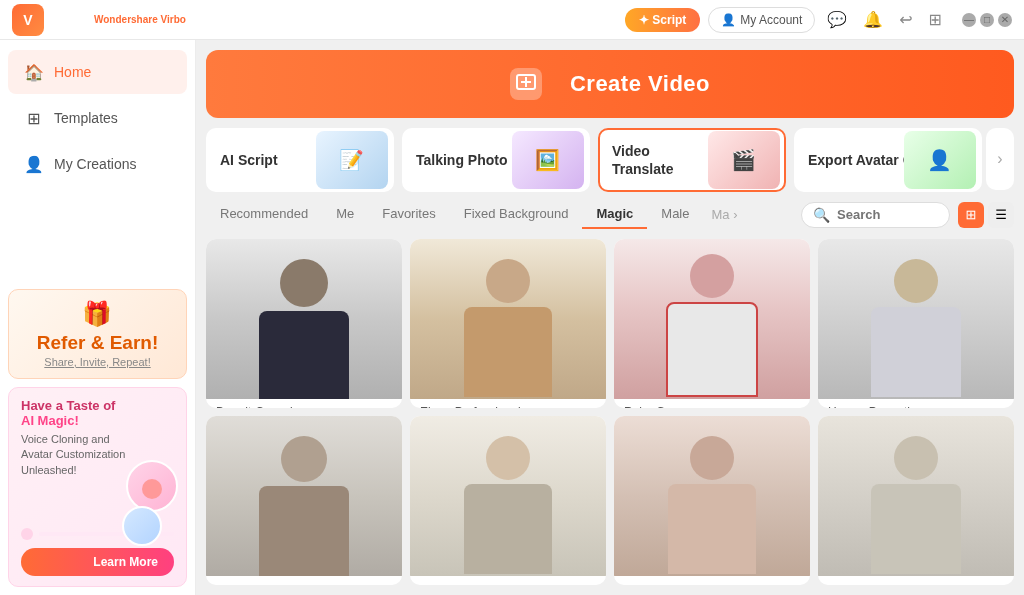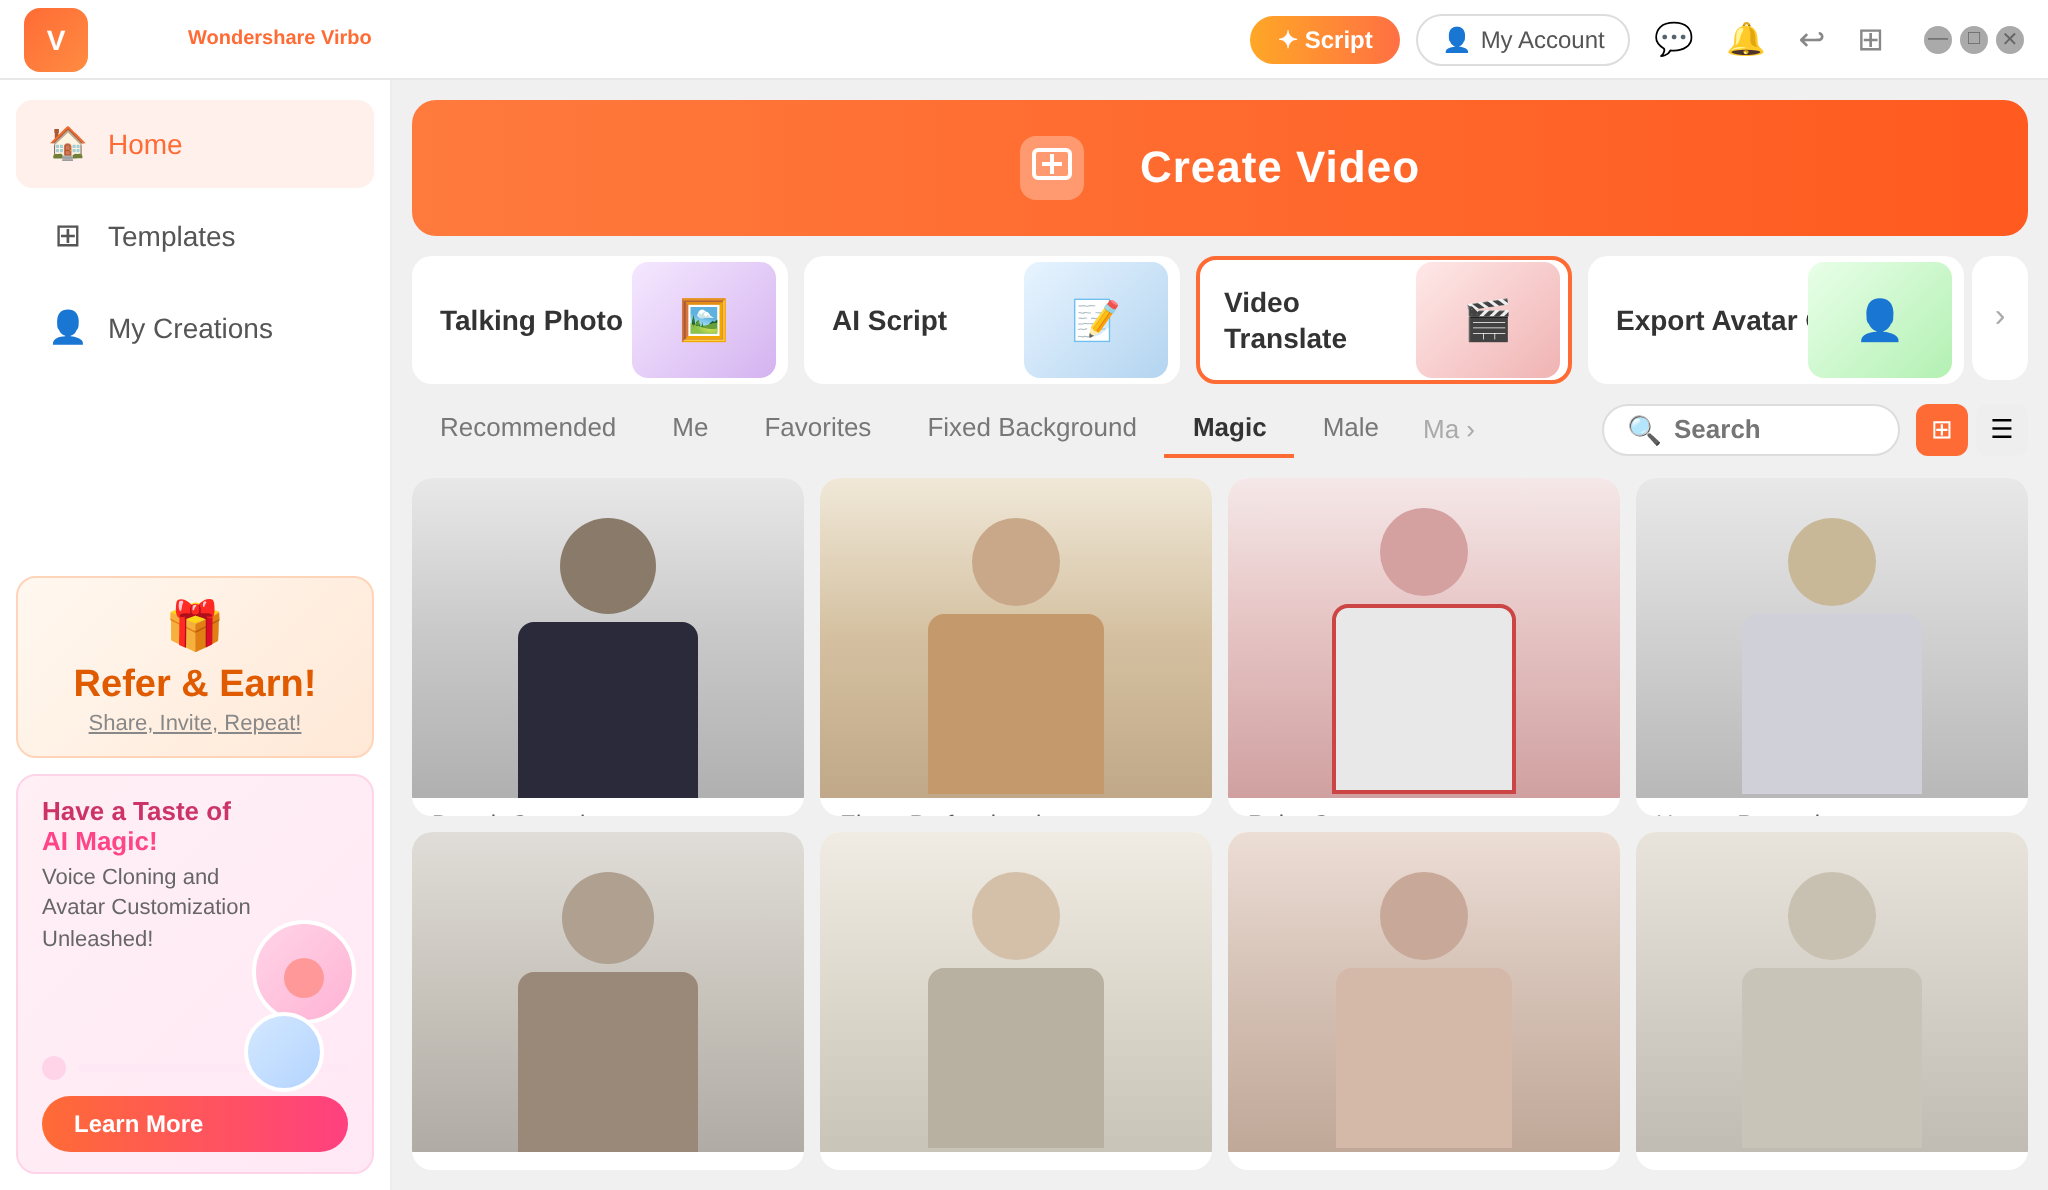--- a/index.html
+++ b/index.html
@@ -83,21 +83,21 @@
     }
     .promo-card-ai .ai-decoration {
       position: absolute; bottom: 40px; right: 8px;
       display: flex; flex-direction: column; gap: 4px; align-items: flex-end;
     }
     .learn-more-btn {
       display: block; margin-top: 8px;
       background: linear-gradient(to right, #ff6b35, #ff4080);
       color: white; border: none; border-radius: 20px;
       padding: 7px 16px; font-size: 12px; font-weight: 600; cursor: pointer;
-      width: 100%; text-align: left;
+      width: 100%; text-align: right;
     }
 
     
     .content-area { flex: 1; display: flex; flex-direction: column; overflow: hidden; background: #f0f0f0; }
 
     
     .hero-banner {
       background: linear-gradient(to right, #ff7a3d, #ff5a1f);
       margin: 10px 10px 0 10px;
       border-radius: 12px;
@@ -277,33 +277,33 @@
           </svg>
         </div>
         <div class="hero-title">Create Video</div>
       </div>
     </div>
 
     <div class="feature-cards">
 
       <div class="feature-card">
         <div style="flex:1;">
+          <div class="feature-card-text">AI Script</div>
+        </div>
+        <div class="feature-card-img">
+          <div class="feature-card-thumb thumb-ai-script" style="display:flex;align-items:center;justify-content:center;font-size:20px;">📝</div>
+        </div>
+      </div>
+
+      <div class="feature-card">
+        <div style="flex:1;">
           <div class="feature-card-text">Talking Photo</div>
         </div>
         <div class="feature-card-img">
           <div class="feature-card-thumb thumb-talking" style="display:flex;align-items:center;justify-content:center;font-size:20px;">🖼️</div>
-        </div>
-      </div>
-
-      <div class="feature-card">
-        <div style="flex:1;">
-          <div class="feature-card-text">AI Script</div>
-        </div>
-        <div class="feature-card-img">
-          <div class="feature-card-thumb thumb-ai-script" style="display:flex;align-items:center;justify-content:center;font-size:20px;">📝</div>
         </div>
       </div>
 
       <div class="feature-card active">
         <div style="flex:1;">
           <div class="feature-card-text">Video<br>Translate</div>
         </div>
         <div class="feature-card-img">
           <div class="feature-card-thumb thumb-translate" style="display:flex;align-items:center;justify-content:center;font-size:20px;">🎬</div>
         </div>

